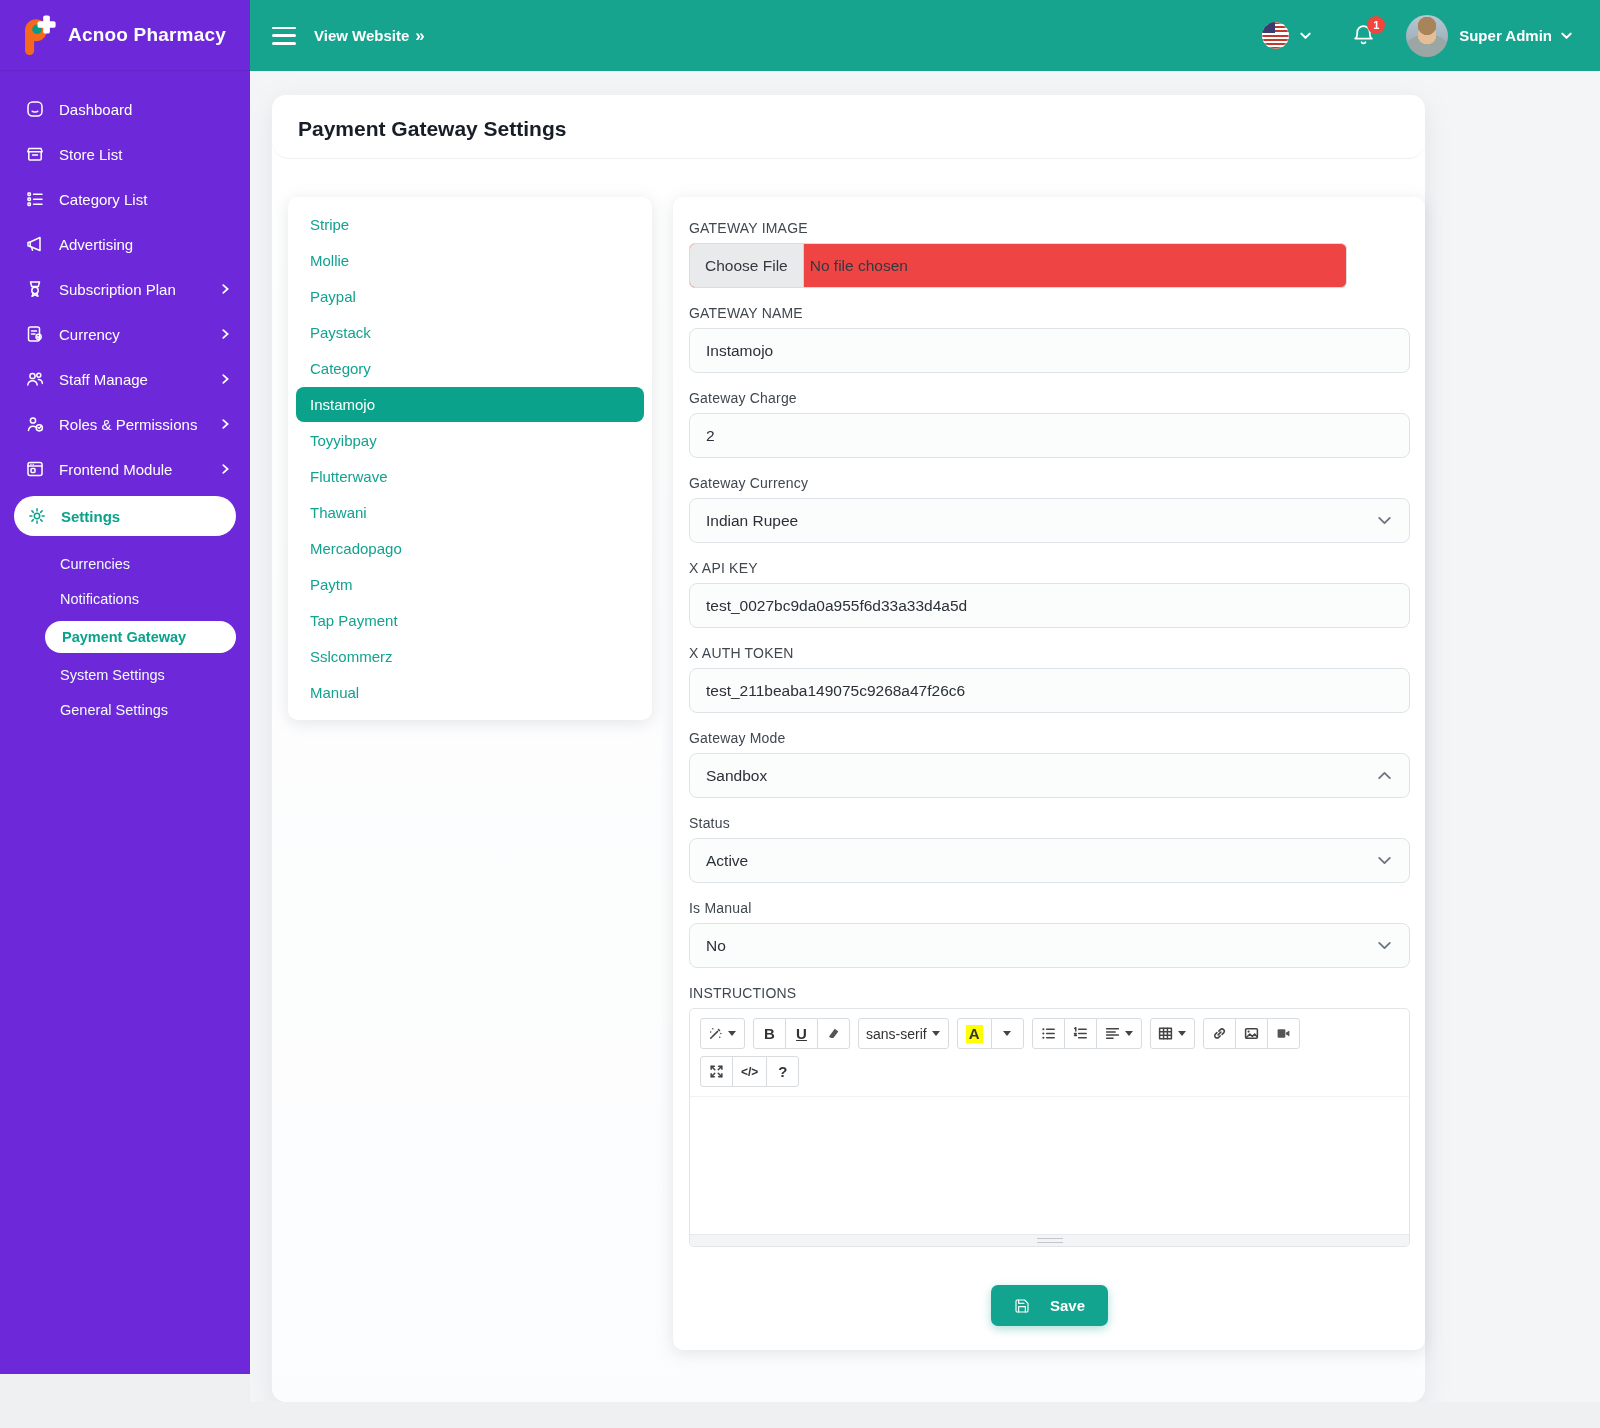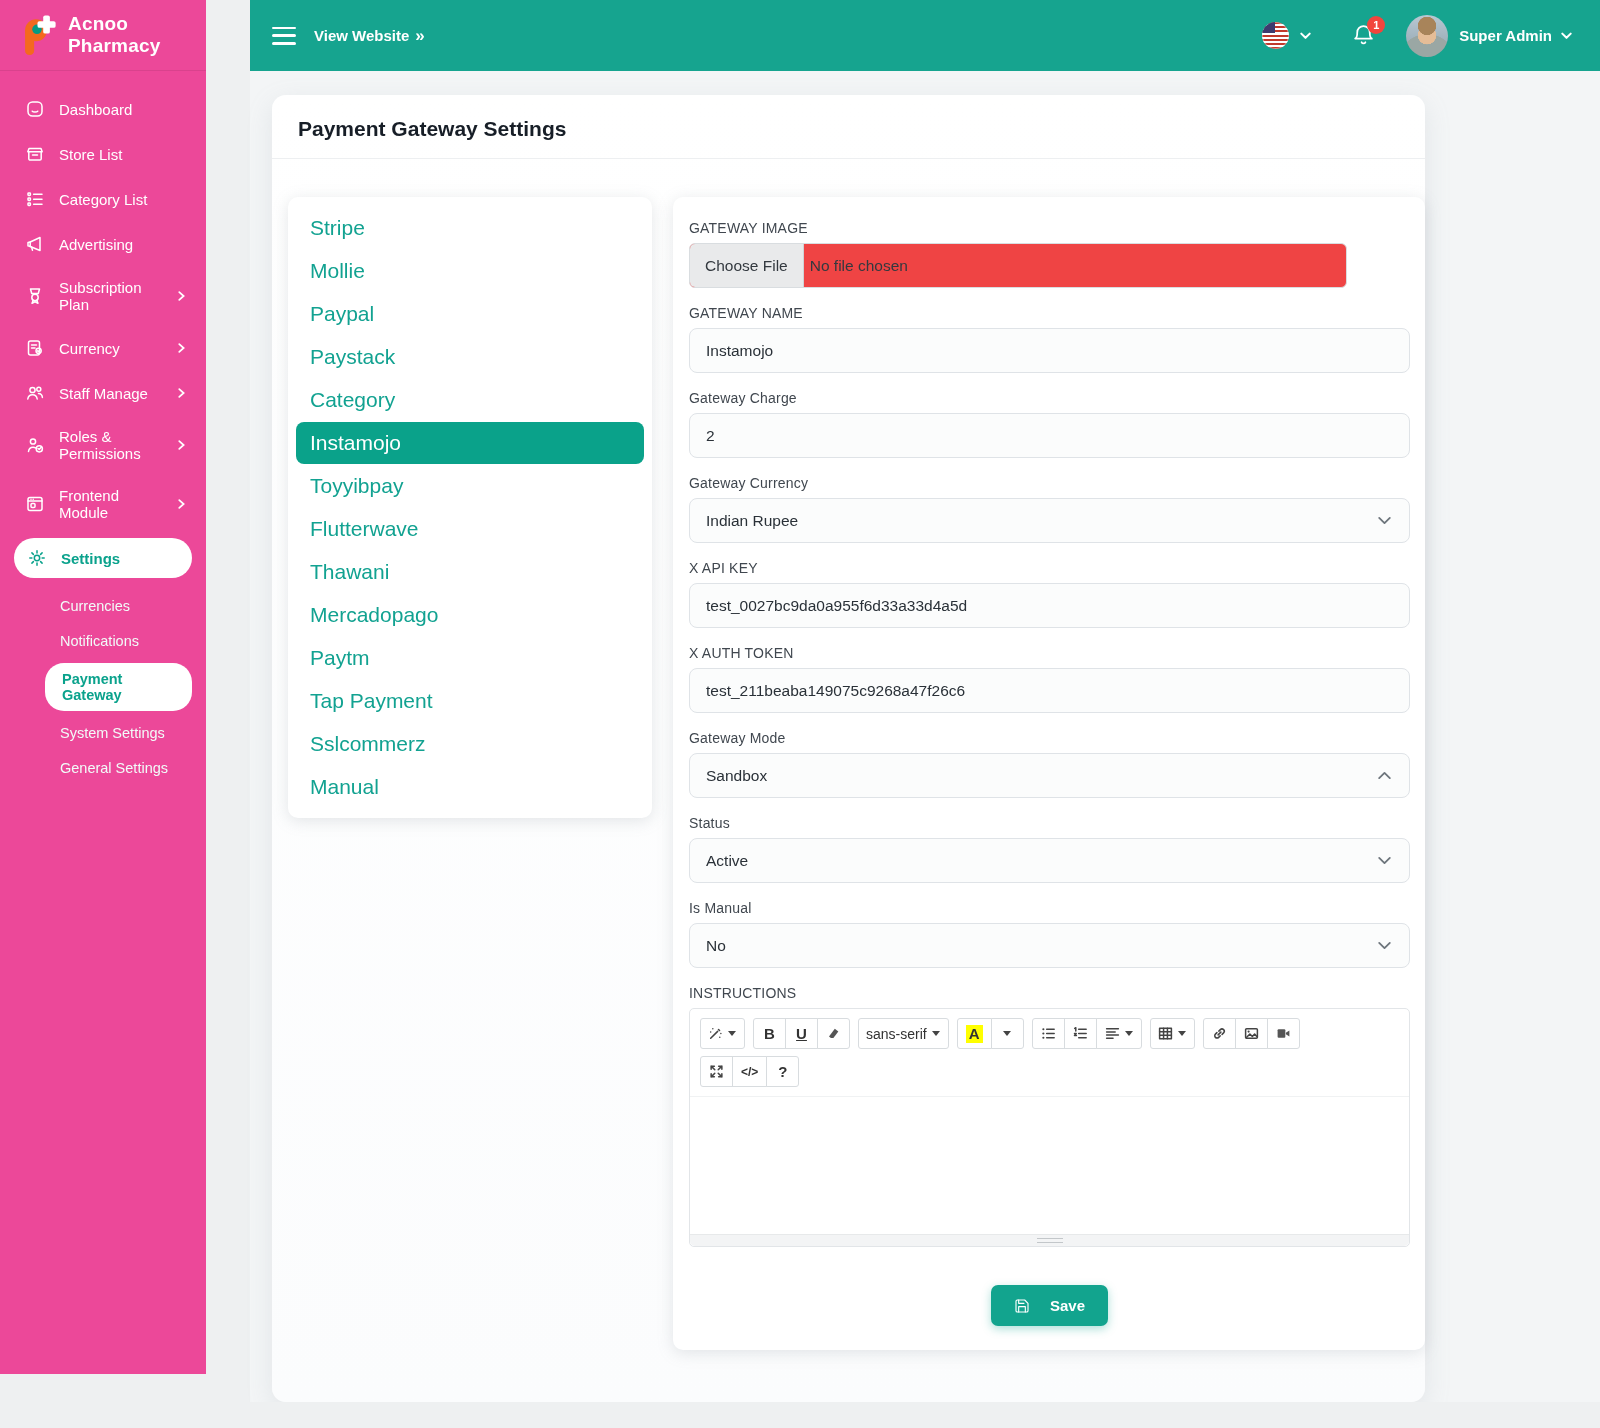--- a/index.html
+++ b/index.html
@@ -2,22 +2,22 @@
 <html><head>
 <meta charset="utf-8">
 <style>
   * { box-sizing: border-box; margin: 0; padding: 0; }
   html,body { width:1600px; height:1428px; }
   body {
     font-family: "Liberation Sans", "DejaVu Sans", sans-serif;
     background:#eef0f1; color:#2a3138; overflow:hidden; position:relative;
   }
   
-  .sidebar{ position:absolute; top:0; left:0; width:206px; height:1374px;
-    background:#ec4899; z-index:5; }
+  .sidebar{ position:absolute; top:0; left:0; width:250px; height:1374px;
+    background:#6d28d9; z-index:5; }
   .logo-row{ height:71px; display:flex; align-items:center; gap:10px; padding:0 16px;
     border-bottom:1px solid rgba(0,0,0,0.08); cursor:pointer; }
   .logo-mark svg{ display:block; }
   .logo-text{ color:#fff; font-size:19px; font-weight:700; letter-spacing:.2px; }
   .side-nav{ padding:14px 0 0 0; }
   .side-item{ display:flex; align-items:center; gap:14px; color:#fff;
     padding:11px 18px 11px 25px; margin:3px 0; font-size:15px; cursor:pointer; }
   .side-item .side-icon{ width:20px; height:20px; flex:0 0 20px; display:flex; align-items:center; }
   .side-item .side-icon svg{ width:20px; height:20px; stroke:currentColor; fill:none; stroke-width:1.5; stroke-linecap:round; stroke-linejoin:round; }
   .side-item .side-label{ flex:1; }
@@ -54,26 +54,26 @@
       radial-gradient(circle at 50% 48%, #e5bd97 0 30%, transparent 31%),
       radial-gradient(circle at 50% 115%, #9aa7a4 0 55%, transparent 56%),
       linear-gradient(180deg,#b9c8d2,#8fa3ae); }
   .user-name{ margin-left:11px; font-size:15px; font-weight:700; cursor:pointer; }
   .user-chev{ margin-left:7px; cursor:pointer; display:flex; }
   
   .content{ flex:1; background:#f3f5f6; padding:24px 0 0 22px; }
   .outer-card{ width:1153px; background:linear-gradient(180deg,#ffffff,#fbfcfd);
     border-radius:14px; box-shadow:0 8px 26px rgba(150,160,170,0.18); padding-bottom:52px; }
   .page-title{ padding:22px 26px 17px; font-size:21px; font-weight:700; color:#171e27;
-    border-bottom:1px solid #edeff1; }
+    border-bottom:1px solid #edeff1;border-radius:17px; }
   .outer-body{ display:flex; align-items:flex-start; gap:21px; padding:38px 0 0 16px; }
   
   .gateway-card{ width:364px; background:#fff; border-radius:10px; padding:9px 0;
     box-shadow:0 3px 16px rgba(130,140,150,0.22); }
-  .gw-item{ padding:9px 22px; color:#12a291; font-size:21px; cursor:pointer; margin:1px 0; }
+  .gw-item{ padding:9px 22px; color:#12a291; font-size:15px; cursor:pointer; margin:1px 0; }
   .gw-item.active{ background:#0aa28a; color:#fff; border-radius:8px; margin:1px 8px; padding:9px 14px; }
   
   .form-card{ width:752px; background:#fff; border-radius:10px; padding:23px 15px 24px 16px;
     box-shadow:0 3px 16px rgba(130,140,150,0.22); }
   .field{ margin-bottom:17px; }
   .f-label{ display:block; font-size:14px; color:#40474f; margin-bottom:7px; font-weight:500; letter-spacing:.2px; }
   .t-input{ width:100%; height:45px; border:1px solid #dfe3e7; border-radius:8px; background:#fbfcfc;
     padding:0 16px; font-size:15.5px; color:#2a3138; font-family:inherit; outline:none; }
   .file-input{ width:658px; height:45px; border:1px solid #d9dde0; border-radius:6px; background:#ef4444;
     display:flex; align-items:center; overflow:hidden; cursor:pointer; }

